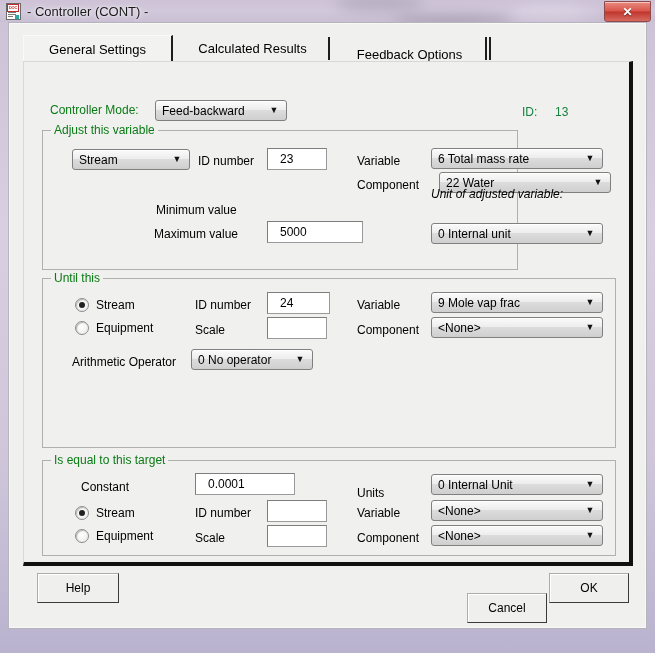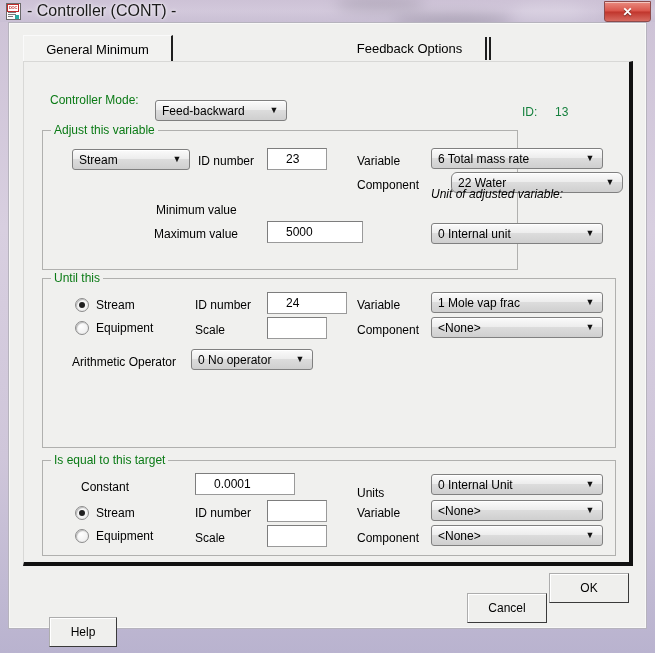--- a/index.html
+++ b/index.html
@@ -46,21 +46,21 @@
     font-size:4px; line-height:6px; text-align:center; font-family:"Liberation Sans", sans-serif;
     font-weight:bold; letter-spacing:-0.3px;
   }
   .app-icon .line { position:absolute; left:3px; height:1px; background:#7a7a7a; }
   .app-icon .l1 { top:9px;  width:8px; }
   .app-icon .l2 { top:11px; width:8px; }
   .app-icon .l3 { top:13px; width:5px; }
   .app-icon .teal { position:absolute; left:10px; top:12px; width:4px; height:4px; background:#2aa9a0; }
 
   .title-text {
-    font-size: 16px; color: #1a1a1a; white-space: nowrap;
+    font-size: 13px; color: #1a1a1a; white-space: nowrap;
     text-shadow: 0 0 3px rgba(255,255,255,.9), 0 0 6px rgba(255,255,255,.7);
   }
   .close-btn {
     position: absolute; right: 4px; top: 1px;
     width: 45px; height: 19px;
     border-radius: 0 0 3px 3px;
     border: 1px solid #8e4a4a;
     background: linear-gradient(180deg, #e98b80 0%, #d9544a 48%, #c0352c 52%, #d76a60 100%);
     display: flex; align-items: center; justify-content: center;
     box-shadow: inset 0 1px 0 rgba(255,255,255,.5);
@@ -98,21 +98,21 @@
     border-top: 1px solid #fafafa;
     border-left: 1px solid #fafafa;
     border-right: 2px solid #1e1e1e;
     background: #f2f2f0;
   }
   .tab .sep {
     position: absolute; right: 0; top: 2px; width: 2px; height: 23px; background: #1e1e1e;
   }
   .tab0 { left: 0px;   width: 150px; }
   .tab1 { left: 152px; width: 155px; }
-  .tab2 { left: 309px; width: 155px; }
+  .tab2 { left: 309px; width: 155px; align-items: flex-end; }
   .tab-endline { position: absolute; left: 466px; top: 2px; width: 2px; height: 23px; background:#1e1e1e; }
 
   
   .panel {
     position: absolute; left: 14px; top: 38px;
     width: 610px; height: 505px;
     background: #f0f0ee;
     border-top: 1px solid #d8d8d6;
     border-left: 1px solid #d8d8d6;
     border-right: 4px solid #111;
@@ -158,21 +158,21 @@
 
   .field {
     position: absolute; height: 22px;
     box-sizing: border-box;
     border: 1px solid #9a9a9a;
     border-top-color: #7d7d7d; border-left-color: #7d7d7d;
     background: #fff;
     display: flex; align-items: center;
     cursor: text;
   }
-  .field .ftext { font-size: 12px; color: #000; padding-left: 18px; }
+  .field .ftext { font-size: 12px; color: #000; padding-left: 12px; }
 
   .radio { position: absolute; display: flex; align-items: center; cursor: pointer; }
   .radio .dot {
     width: 12px; height: 12px; border-radius: 50%;
     border: 1px solid #8c8c8c;
     background: radial-gradient(circle at 40% 35%, #ffffff 0%, #f2f2f2 60%, #e2e2e2 100%);
     box-shadow: inset 1px 1px 1px rgba(0,0,0,.25);
     position: relative; flex: none;
   }
   .radio .dot.on::after {
@@ -215,32 +215,36 @@
     <div class="title-text">- Controller (CONT) -</div>
     <div class="close-btn">
       <span class="x">✕</span>
     </div>
   </div>
 
   <div class="client">
 
     <div class="tabstrip">
       <div class="tab tab0 active">
-        <span>General Minimum</span>
+        <span>General Settings</span>
+      </div>
+      <div class="tab tab1">
+        <span>Calculated Results</span>
+        <span class="sep"></span>
       </div>
       <div class="tab tab2">
         <span>Feedback Options</span>
         <span class="sep"></span>
       </div>
       <div class="tab-endline"></div>
     </div>
 
     <div class="panel">
 
-      <span class="lbl lbl-green" style="left:26px; top:31px;text-align:center;">Controller Mode:</span>
+      <span class="lbl lbl-green" style="left:26px; top:41px;text-align:center;">Controller Mode:</span>
       <div class="combo" style="left:131px; top:38px; width:132px;">
         <span class="ctext">Feed-backward</span>
         <span class="carrow">▼</span>
       </div>
       <span class="lbl lbl-id" style="left:498px; top:43px;">ID:</span>
       <span class="lbl lbl-id" style="left:531px; top:43px;">13</span>
 
       <div class="group" style="left:18px; top:68px; width:476px; height:140px;">
         <span class="gtitle">Adjust this variable</span>
 
@@ -261,21 +265,21 @@
           <span class="ftext">5000</span>
         </div>
 
         <span class="lbl" style="left:314px; top:23px;">Variable</span>
         <div class="combo" style="left:388px; top:17px; width:172px;">
           <span class="ctext">6 Total mass rate</span>
           <span class="carrow">▼</span>
         </div>
 
         <span class="lbl" style="left:314px; top:47px;">Component</span>
-        <div class="combo" style="left:408px; top:41px; width:172px;border-radius:6px;">
+        <div class="combo" style="left:396px; top:41px; width:172px;">
           <span class="ctext">22 Water</span>
           <span class="carrow">▼</span>
         </div>
 
         <span class="lbl" style="left:388px; top:56px;font-style:italic;">Unit of adjusted variable:</span>
         <div class="combo" style="left:388px; top:92px; width:172px;">
           <span class="ctext">0  Internal unit</span>
           <span class="carrow">▼</span>
         </div>
       </div>
@@ -286,32 +290,32 @@
         <div class="radio" style="left:32px; top:19px;">
           <span class="dot on"></span>
           <span class="rtext">Stream</span>
         </div>
         <div class="radio" style="left:32px; top:42px;">
           <span class="dot"></span>
           <span class="rtext">Equipment</span>
         </div>
 
         <span class="lbl" style="left:152px; top:19px;">ID number</span>
-        <div class="field" style="left:224px; top:13px; width:80px;">
+        <div class="field" style="left:224px; top:13px; width:63px;">
           <span class="ftext">24</span>
         </div>
 
         <span class="lbl" style="left:152px; top:44px;">Scale</span>
         <div class="field" style="left:224px; top:38px; width:60px;">
           <span class="ftext"></span>
         </div>
 
         <span class="lbl" style="left:314px; top:19px;">Variable</span>
         <div class="combo" style="left:388px; top:13px; width:172px;">
-          <span class="ctext">1 Mole vap frac</span>
+          <span class="ctext">9 Mole vap frac</span>
           <span class="carrow">▼</span>
         </div>
 
         <span class="lbl" style="left:314px; top:44px;">Component</span>
         <div class="combo" style="left:388px; top:38px; width:172px;">
           <span class="ctext">&lt;None&gt;</span>
           <span class="carrow">▼</span>
         </div>
 
         <span class="lbl" style="left:29px; top:76px;">Arithmetic Operator</span>
@@ -361,21 +365,21 @@
         </div>
 
         <span class="lbl" style="left:314px; top:70px;">Component</span>
         <div class="combo" style="left:388px; top:64px; width:172px;">
           <span class="ctext">&lt;None&gt;</span>
           <span class="carrow">▼</span>
         </div>
       </div>
     </div>
 
-    <div class="btn" style="left:40px; top:550px; width:68px;margin-top:44px;">
+    <div class="btn" style="left:28px; top:550px; width:82px;">
       <span>Help</span>
     </div>
     <div class="btn" style="left:458px; top:550px; width:80px;margin-top:20px;">
       <span>Cancel</span>
     </div>
     <div class="btn" style="left:540px; top:550px; width:80px;justify-content:center;">
       <span>OK</span>
     </div>
 
   </div>

